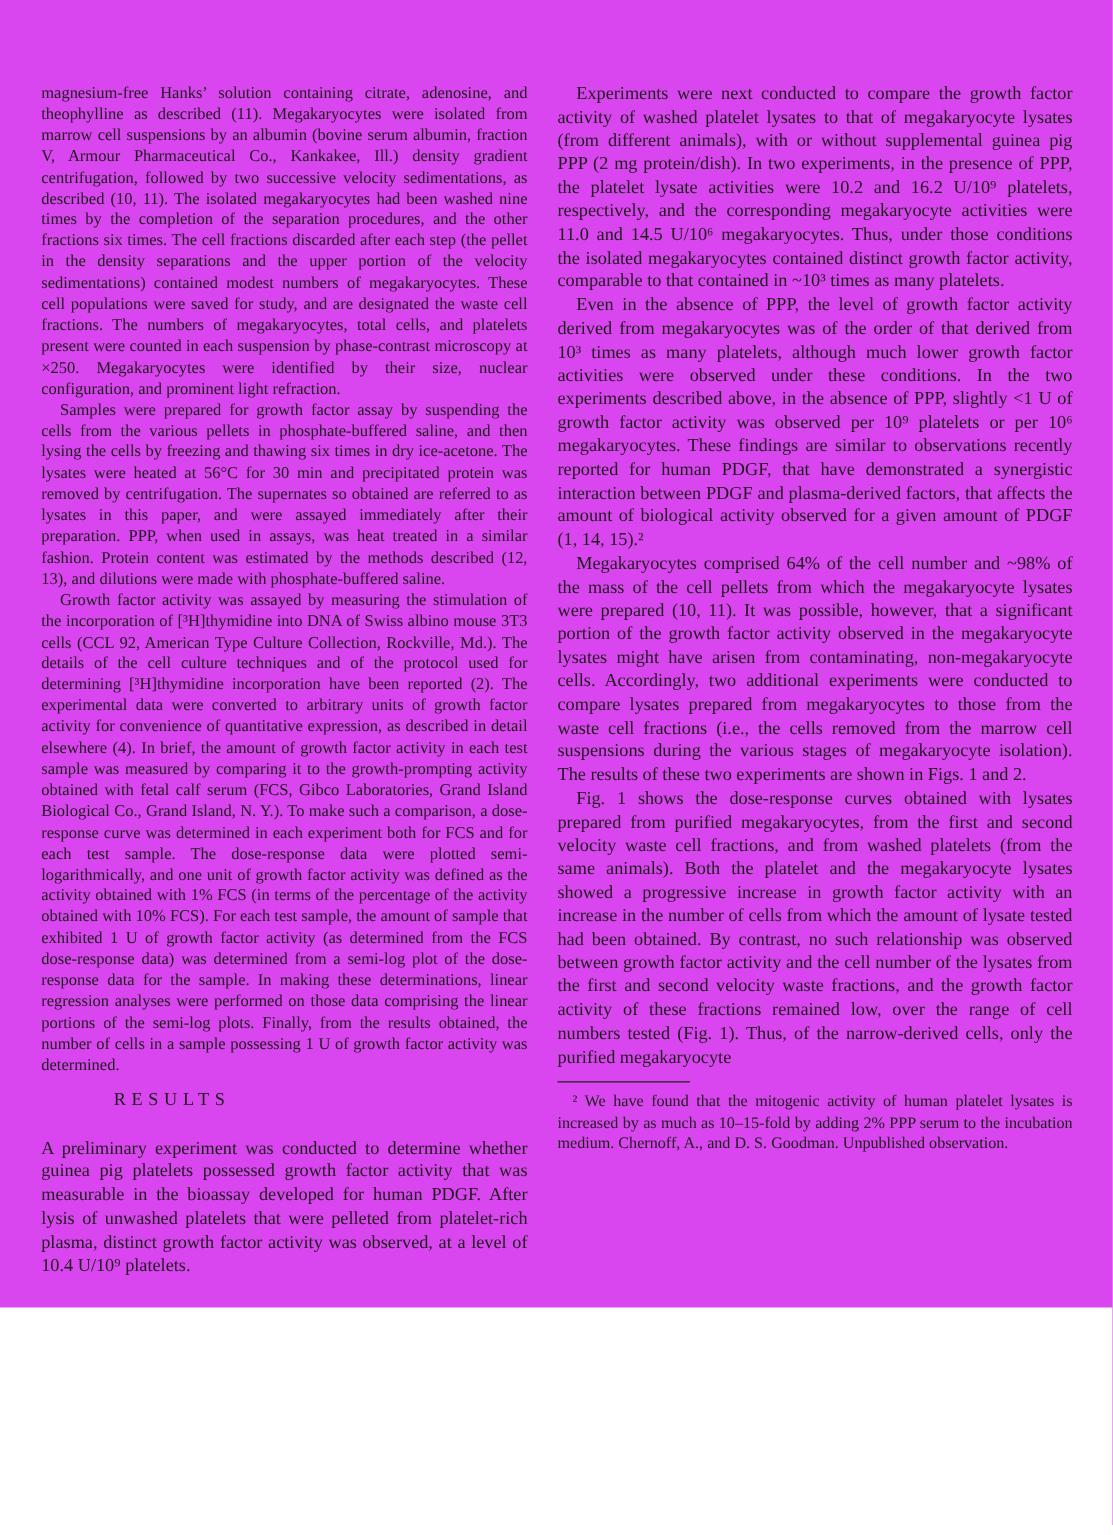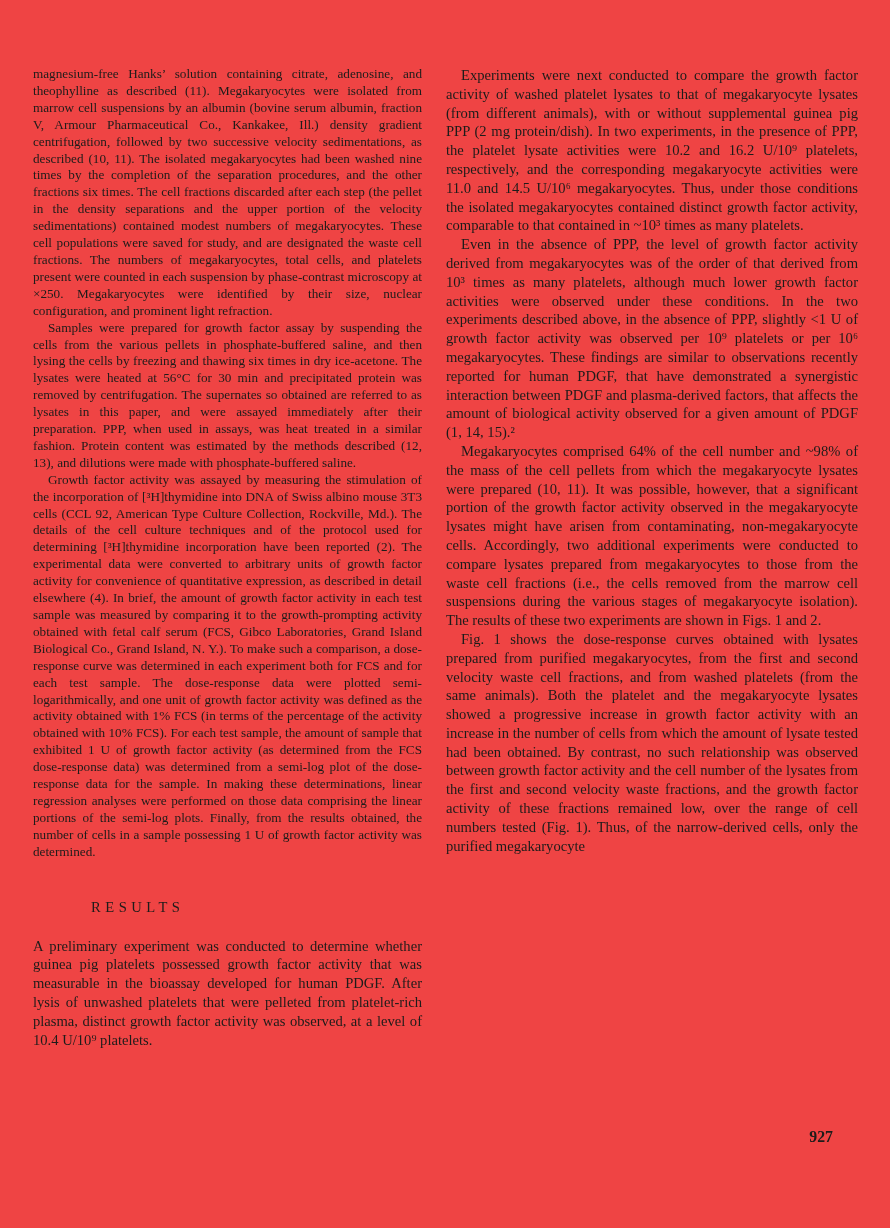--- a/index.html
+++ b/index.html
@@ -5,22 +5,22 @@
   html, body { margin: 0; padding: 0; }
   body {
     width: 890px;
     height: 1228px;
     background: #ffffff;
     font-family: "Liberation Serif", "DejaVu Serif", serif;
   }
   .page {
     position: relative;
     width: 890px;
-    height: 1228px;
-    background: #ef4444;
+    height: 1046px;
+    background: #d946ef;
     color: #1d1c1a;
     overflow: hidden;
   }
   .columns {
     position: absolute;
     top: 66px;
     left: 33px;
     display: flex;
     gap: 24px;
   }
@@ -38,21 +38,21 @@
     line-height: 18.8px;
     text-align: justify;
     margin: 0;
   }
   .indent { text-indent: 15px; }
 
   .section-heading {
     font-size: 14.6px;
     font-weight: 400;
     letter-spacing: 4.5px;
-    margin: 38px 0 21px 58px;
+    margin: 11px 0 21px 58px;
   }
 
   .footnote { margin-top: 10px; }
   .footnote-rule {
     width: 106px;
     height: 0;
     border-top: 1.5px solid #222120;
     margin: 0 0 7px 0;
   }
   .footnote-text {
@@ -98,20 +98,24 @@
       <h2 class="section-heading">RESULTS</h2>
       <p class="results-text">A preliminary experiment was conducted to determine whether guinea pig platelets possessed growth factor activity that was measurable in the bioassay developed for human PDGF. After lysis of unwashed platelets that were pelleted from platelet-rich plasma, distinct growth factor activity was observed, at a level of 10.4 U/10⁹ platelets.</p>
     </div>
 
     <div class="col-right">
       <p class="results-text indent">Experiments were next conducted to compare the growth factor activity of washed platelet lysates to that of megakaryocyte lysates (from different animals), with or without supplemental guinea pig PPP (2 mg protein/dish). In two experiments, in the presence of PPP, the platelet lysate activities were 10.2 and 16.2 U/10⁹ platelets, respectively, and the corresponding megakaryocyte activities were 11.0 and 14.5 U/10⁶ megakaryocytes. Thus, under those conditions the isolated megakaryocytes contained distinct growth factor activity, comparable to that contained in ~10³ times as many platelets.</p>
       <p class="results-text indent">Even in the absence of PPP, the level of growth factor activity derived from megakaryocytes was of the order of that derived from 10³ times as many platelets, although much lower growth factor activities were observed under these conditions. In the two experiments described above, in the absence of PPP, slightly &lt;1 U of growth factor activity was observed per 10⁹ platelets or per 10⁶ megakaryocytes. These findings are similar to observations recently reported for human PDGF, that have demonstrated a synergistic interaction between PDGF and plasma-derived factors, that affects the amount of biological activity observed for a given amount of PDGF (1, 14, 15).²</p>
       <p class="results-text indent">Megakaryocytes comprised 64% of the cell number and ~98% of the mass of the cell pellets from which the megakaryocyte lysates were prepared (10, 11). It was possible, however, that a significant portion of the growth factor activity observed in the megakaryocyte lysates might have arisen from contaminating, non-megakaryocyte cells. Accordingly, two additional experiments were conducted to compare lysates prepared from megakaryocytes to those from the waste cell fractions (i.e., the cells removed from the marrow cell suspensions during the various stages of megakaryocyte isolation). The results of these two experiments are shown in Figs. 1 and 2.</p>
       <p class="results-text indent">Fig. 1 shows the dose-response curves obtained with lysates prepared from purified megakaryocytes, from the first and second velocity waste cell fractions, and from washed platelets (from the same animals). Both the platelet and the megakaryocyte lysates showed a progressive increase in growth factor activity with an increase in the number of cells from which the amount of lysate tested had been obtained. By contrast, no such relationship was observed between growth factor activity and the cell number of the lysates from the first and second velocity waste fractions, and the growth factor activity of these fractions remained low, over the range of cell numbers tested (Fig. 1). Thus, of the narrow-derived cells, only the purified megakaryocyte</p>
 
+      <div class="footnote">
+        <div class="footnote-rule"></div>
+        <p class="footnote-text">² We have found that the mitogenic activity of human platelet lysates is increased by as much as 10–15-fold by adding 2% PPP serum to the incubation medium. Chernoff, A., and D. S. Goodman. Unpublished observation.</p>
+      </div>
     </div>
 
   </div>
 
   <div class="page-footer">
     <span class="page-number">927</span>
   </div>
 
 </div>
 

